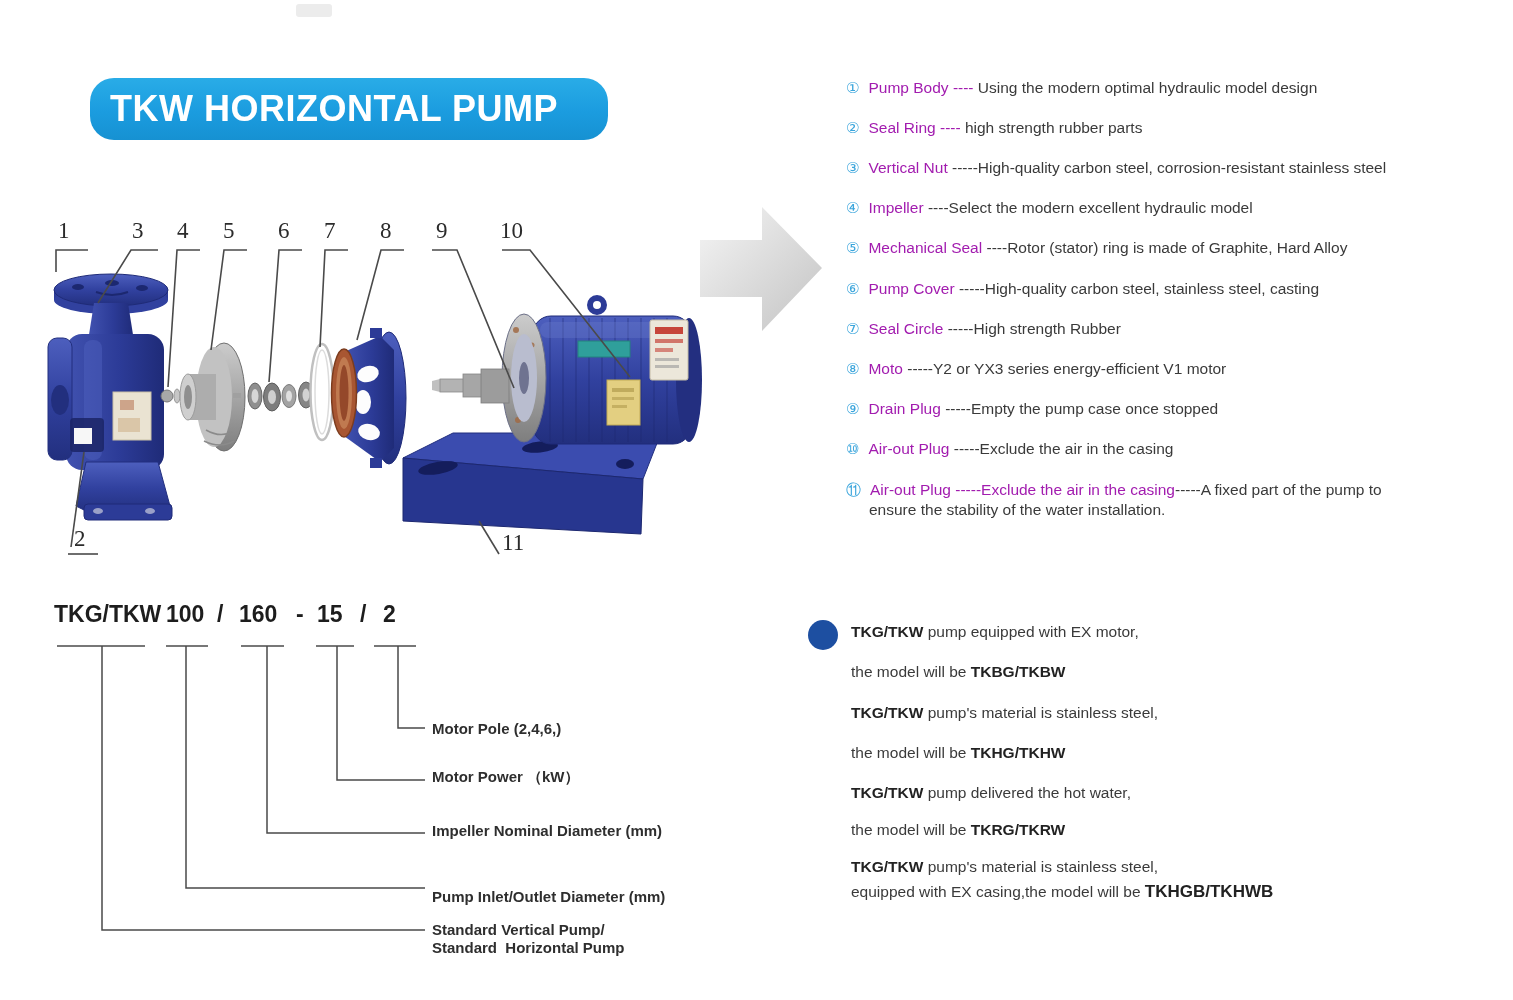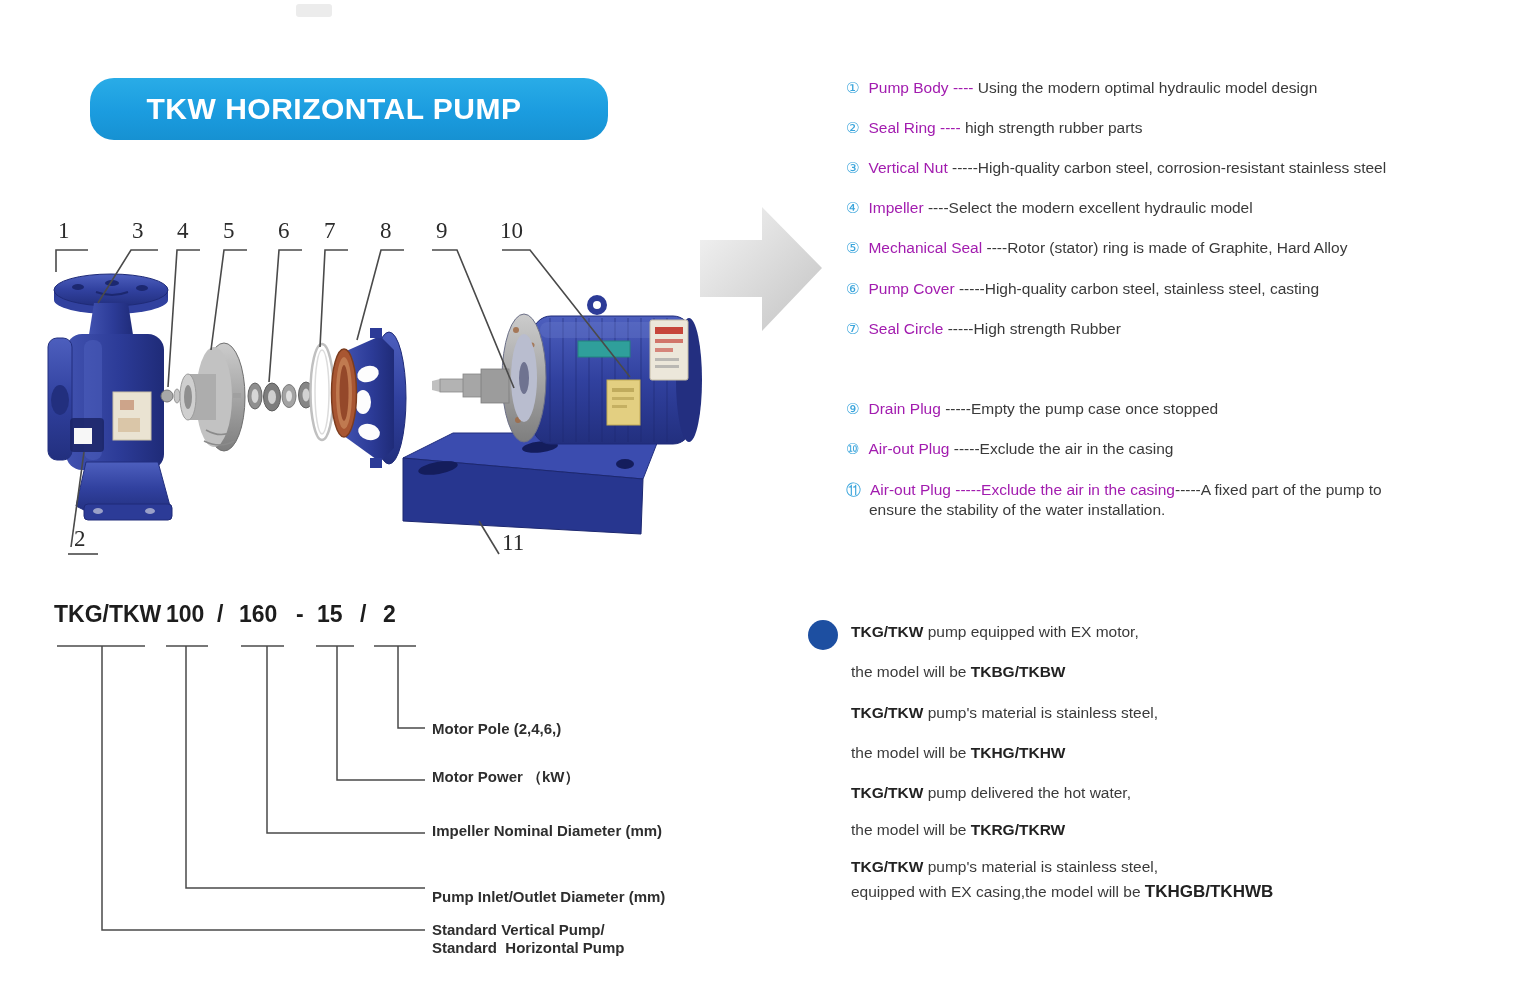--- a/index.html
+++ b/index.html
@@ -6,21 +6,21 @@
   .page{position:relative;width:1513px;height:1000px;background:#ffffff;overflow:hidden;
         font-family:"Liberation Sans","DejaVu Sans",sans-serif;}
 
   
   .top-strip{position:absolute;left:296px;top:4px;width:36px;height:13px;background:#ececec;border-radius:3px;}
 
   
   .banner{position:absolute;left:90px;top:78px;width:518px;height:62px;border-radius:24px;
           background:linear-gradient(180deg,#29ace7 0%,#1b9cdf 55%,#1691d2 100%);
           display:flex;align-items:center;justify-content:center;}
-  .banner-text{color:#ffffff;font-size:30px;font-weight:700;letter-spacing:.5px;padding-right:30px;white-space:pre;text-align:right;}
+  .banner-text{color:#ffffff;font-size:36px;font-weight:700;letter-spacing:.5px;padding-right:30px;white-space:pre;text-align:right;}
 
   
   .art{position:absolute;left:0;top:0;width:1513px;height:1000px;}
 
   
   .pnum{position:absolute;font-family:"Liberation Serif","DejaVu Serif",serif;font-size:23px;color:#2b2b2b;line-height:1;}
 
   
   .list-row{position:absolute;left:846px;font-size:15.5px;line-height:20px;white-space:pre;}
   .list-row .num{color:#3aa5dc;font-size:15px;margin-right:9px;}
@@ -241,20 +241,21 @@
   <span class="pnum" style="left:74px;top:527px">2</span>
   <span class="pnum" style="left:502px;top:531px">11</span>
 
   <div class="list-row" style="top:78px"><span class="num">①</span><span class="pname">Pump Body ---- </span><span class="pdesc">Using the modern optimal hydraulic model design</span></div>
   <div class="list-row" style="top:118px"><span class="num">②</span><span class="pname">Seal Ring ---- </span><span class="pdesc">high strength rubber parts</span></div>
   <div class="list-row" style="top:158px"><span class="num">③</span><span class="pname">Vertical Nut</span><span class="pdesc"> -----High-quality carbon steel, corrosion-resistant stainless steel</span></div>
   <div class="list-row" style="top:198px"><span class="num">④</span><span class="pname">Impeller</span><span class="pdesc"> ----Select the modern excellent hydraulic model</span></div>
   <div class="list-row" style="top:238px"><span class="num">⑤</span><span class="pname">Mechanical Seal</span><span class="pdesc"> ----Rotor (stator) ring is made of Graphite, Hard Alloy</span></div>
   <div class="list-row" style="top:279px"><span class="num">⑥</span><span class="pname">Pump Cover</span><span class="pdesc"> -----High-quality carbon steel, stainless steel, casting</span></div>
   <div class="list-row" style="top:319px"><span class="num">⑦</span><span class="pname">Seal Circle</span><span class="pdesc"> -----High strength Rubber</span></div>
+  <div class="list-row" style="top:359px"><span class="num">⑧</span><span class="pname">Moto</span><span class="pdesc"> -----Y2 or YX3 series energy-efficient V1 motor</span></div>
   <div class="list-row" style="top:399px"><span class="num">⑨</span><span class="pname">Drain Plug</span><span class="pdesc"> -----Empty the pump case once stopped</span></div>
   <div class="list-row" style="top:439px"><span class="num">⑩</span><span class="pname">Air-out Plug</span><span class="pdesc"> -----Exclude the air in the casing</span></div>
   <div class="list-row" style="top:480px"><span class="num">⑪</span><span class="pname">Air-out Plug -----Exclude the air in the casing</span><span class="pdesc">-----A fixed part of the pump to</span></div>
   <div class="list-cont" style="top:501px">ensure the stability of the water installation.</div>
 
   <span class="seg" style="left:54px">TKG/TKW</span>
   <span class="seg" style="left:166px">100</span>
   <span class="seg" style="left:217px">/</span>
   <span class="seg" style="left:239px">160</span>
   <span class="seg" style="left:296px">-</span>

